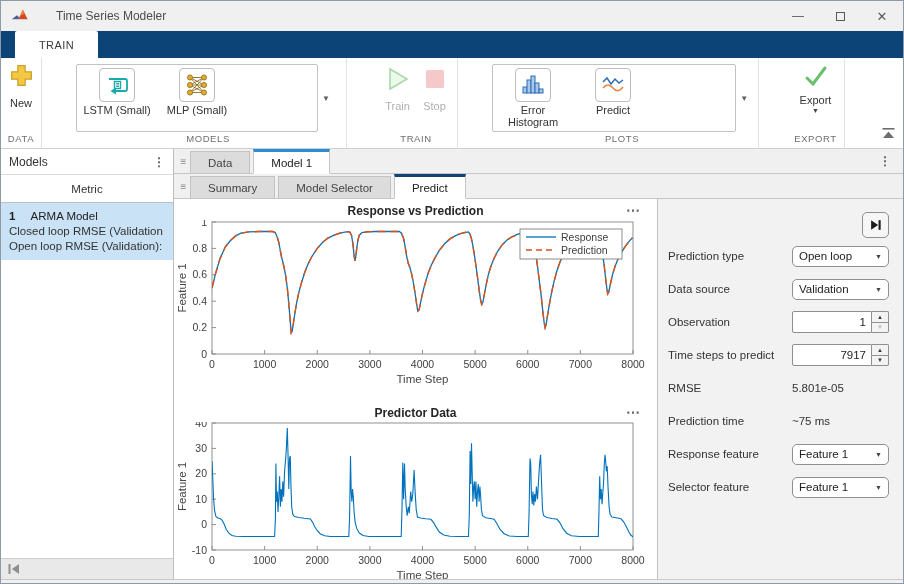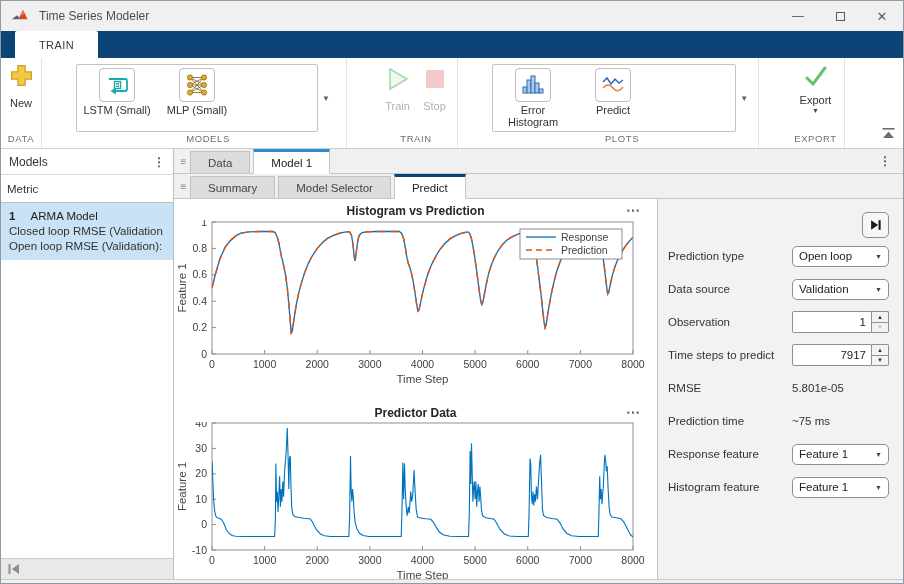--- a/index.html
+++ b/index.html
@@ -2,21 +2,21 @@
 <html><head>
 <meta charset="utf-8">
 <style>
   * { margin:0; padding:0; box-sizing:border-box; }
   html,body { width:904px; height:584px; font-family:"Liberation Sans", sans-serif; }
   #app { position:relative; width:904px; height:584px; background:#f0f0f0; border:1px solid #8f9aa5; overflow:hidden; }
 
   
   .titlebar { height:30px; background:#f0f0f0; display:flex; align-items:center; }
   .app-icon { margin-left:10px; display:flex; }
-  .app-title { margin-left:9px; font-size:12px; color:#4d4d4d; }
+  .app-title { margin-left:26px; font-size:12px; color:#4d4d4d; }
   .win-controls { margin-left:auto; display:flex; height:30px; }
   .win-btn { width:42px; height:30px; display:flex; align-items:center; justify-content:center; color:#5a5a5a; font-size:12px; cursor:default; }
   .win-btn.max span { display:block; width:9px; height:9px; border:1px solid #5a5a5a; }
   .win-btn.close { font-size:13px; }
 
   
   .ribbon-tabrow { height:27px; background:#0c4478; display:flex; align-items:flex-end; }
   .ribbon-tab { margin-left:14px; width:83px; height:27px; background:#fff; color:#3a3a3a; font-size:11px; letter-spacing:.4px; display:flex; align-items:center; justify-content:center; border-radius:2px 2px 0 0; }
 
   
@@ -37,21 +37,21 @@
   .export-caret { font-size:7px; color:#444; margin-top:1px; }
   .collapse-ribbon { position:absolute; right:8px; bottom:5px; cursor:default; }
 
   
   .main { display:flex; height:432px; }
 
   
   .left-panel { width:173px; border-right:1px solid #bdbdbd; background:#fff; display:flex; flex-direction:column; }
   .panel-header { height:26px; display:flex; align-items:center; padding:0 8px; border-bottom:1px solid #dcdcdc; font-size:12px; color:#333; }
   .kebab { margin-left:auto; color:#555; font-size:12px; font-weight:bold; cursor:default; }
-  .metric-row { height:28px; display:flex; align-items:center; padding:0 6px; border-bottom:1px solid #bfbfbf; }
+  .metric-row { height:28px; display:flex; align-items:center; padding:0 6px; border-bottom:1px solid #bfbfbf;justify-content:center; }
   .metric-row .mlabel { font-size:11.5px; color:#333; }
   .dropdown { display:flex; align-items:center; height:21px; background:#fff; border:1px solid #8f8f8f; border-radius:5px; font-size:11.5px; color:#222; padding:0 6px; cursor:default; }
   .metric-dd { flex:1; margin-left:6px; }
   .dd-caret { margin-left:auto; font-size:7px; color:#444; padding-left:4px; }
   .model-list { flex:1; overflow:hidden; }
   .model-item { background:#c9e2f5; padding:5px 0 6px 8px; font-size:11.5px; color:#222; cursor:default; }
   .model-item .row1 { line-height:16px; white-space:nowrap; }
   .model-item .rank { font-weight:bold; }
   .model-item .mname { margin-left:12px; }
   .model-item .row2, .model-item .row3 { line-height:15px; color:#333; white-space:nowrap; overflow:hidden; }
@@ -313,21 +313,21 @@
         <span class="grip">≡</span>
         <div class="tab">Summary</div>
         <div class="tab">Model Selector</div>
         <div class="tab active navy">Predict</div>
       </div>
 
       <div class="predict-panel">
 
         <div class="charts-col">
           <div class="chart-block c1">
-            <div class="chart-title">Histogram vs Prediction</div>
+            <div class="chart-title">Response vs Prediction</div>
             <div class="chart-dots">⋯</div>
             <svg class="plot" viewBox="0 0 483 166" width="483" height="166">
                 <rect x="38" y="2" width="421" height="132" fill="#ffffff" stroke="#8f8f8f" stroke-width="1"></rect>
                 <clipPath id="clip0">
                   <rect x="38" y="2" width="421" height="132"></rect>
                 </clipPath>
                 <line x1="38" y1="134" x2="38" y2="130" stroke="#8f8f8f" stroke-width="1"></line>
                 <text x="38" y="148" text-anchor="middle" class="tick">0</text>
                 <line x1="90.625" y1="134" x2="90.625" y2="130" stroke="#8f8f8f" stroke-width="1"></line>
                 <text x="90.625" y="148" text-anchor="middle" class="tick">1000</text>
@@ -475,21 +475,21 @@
 
           <div class="form-row">
             <span class="flabel">Response feature</span>
             <div class="dropdown">
               <span>Feature 1</span>
               <span class="dd-caret">▼</span>
             </div>
           </div>
 
           <div class="form-row">
-            <span class="flabel">Histogram feature</span>
+            <span class="flabel">Selector feature</span>
             <div class="dropdown">
               <span>Feature 1</span>
               <span class="dd-caret">▼</span>
             </div>
           </div>
 
         </div>
       </div>
     </div>
   </div>

